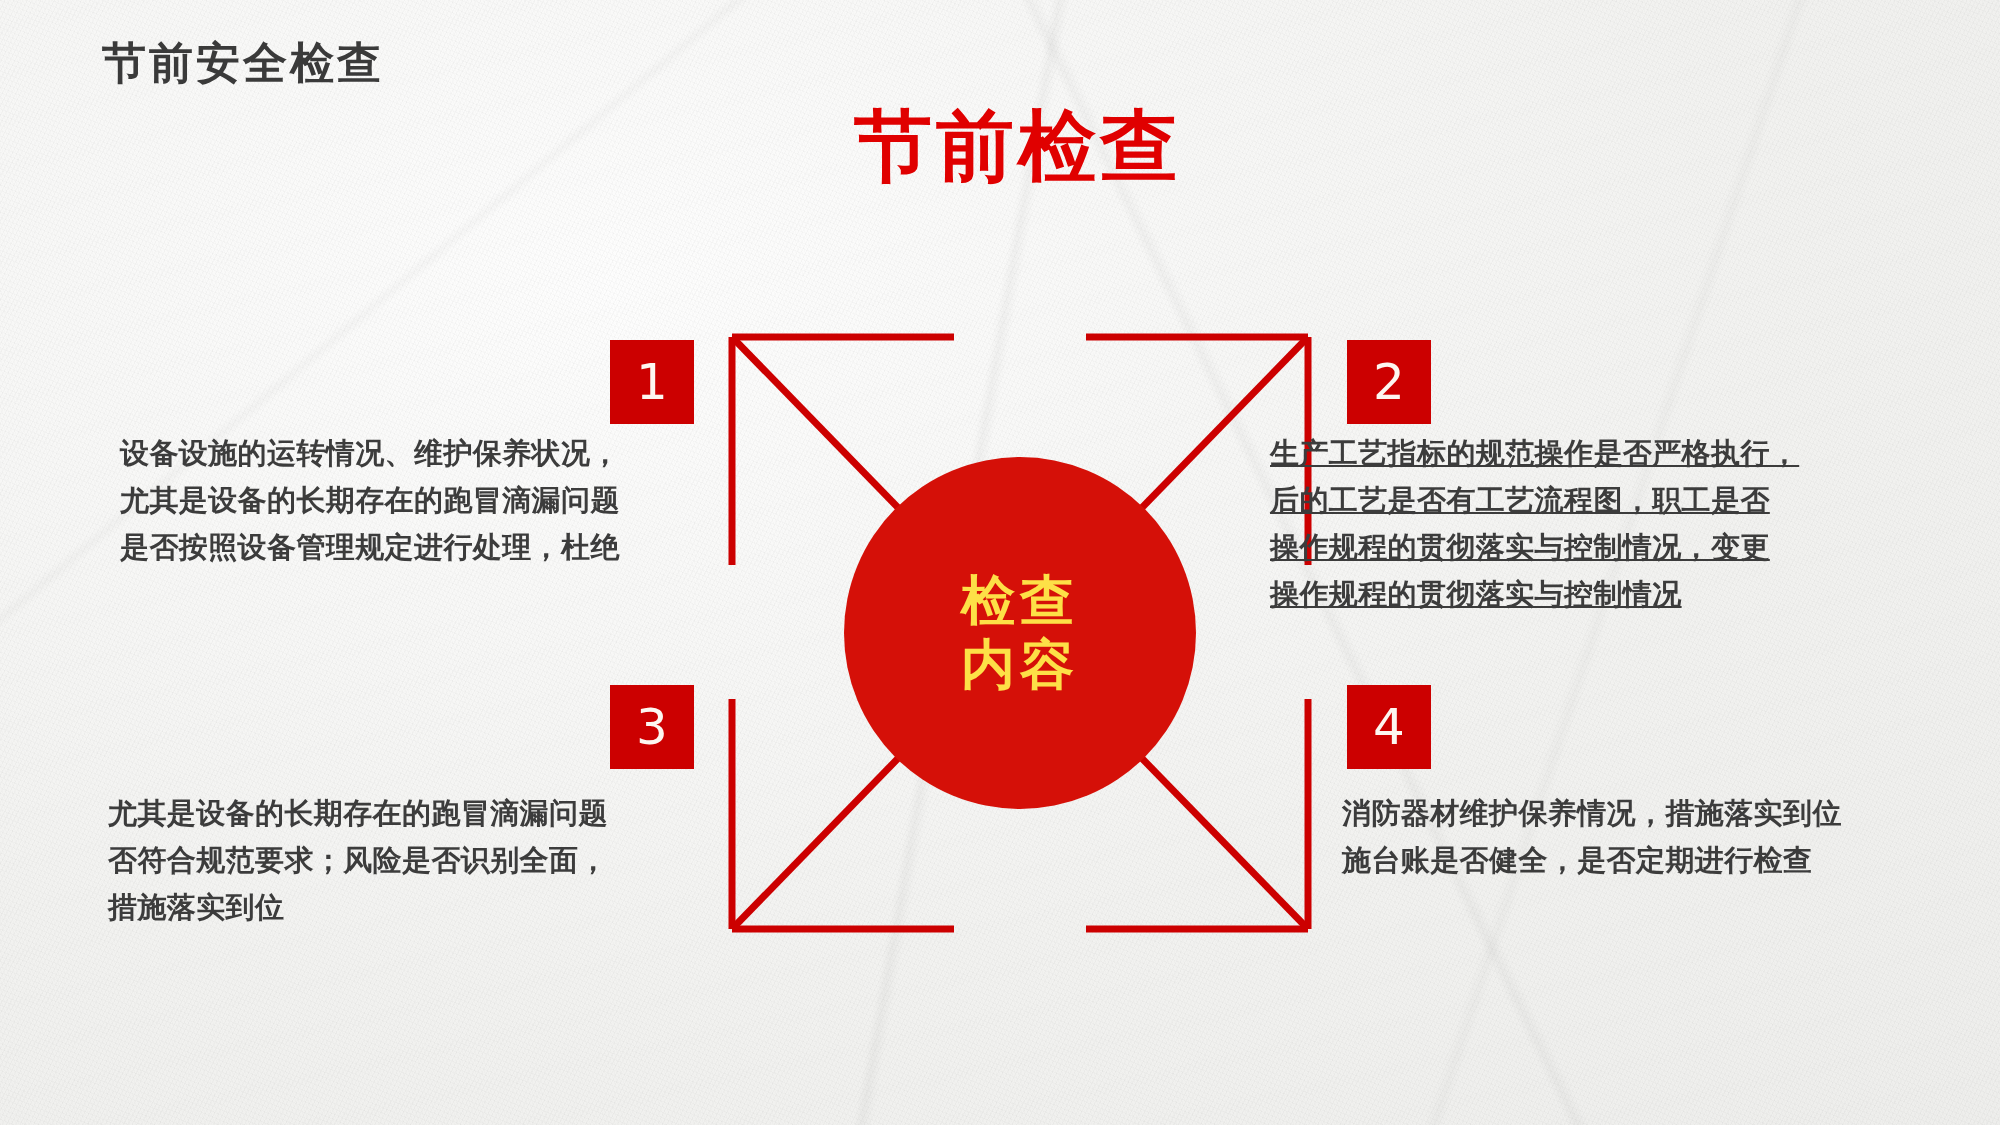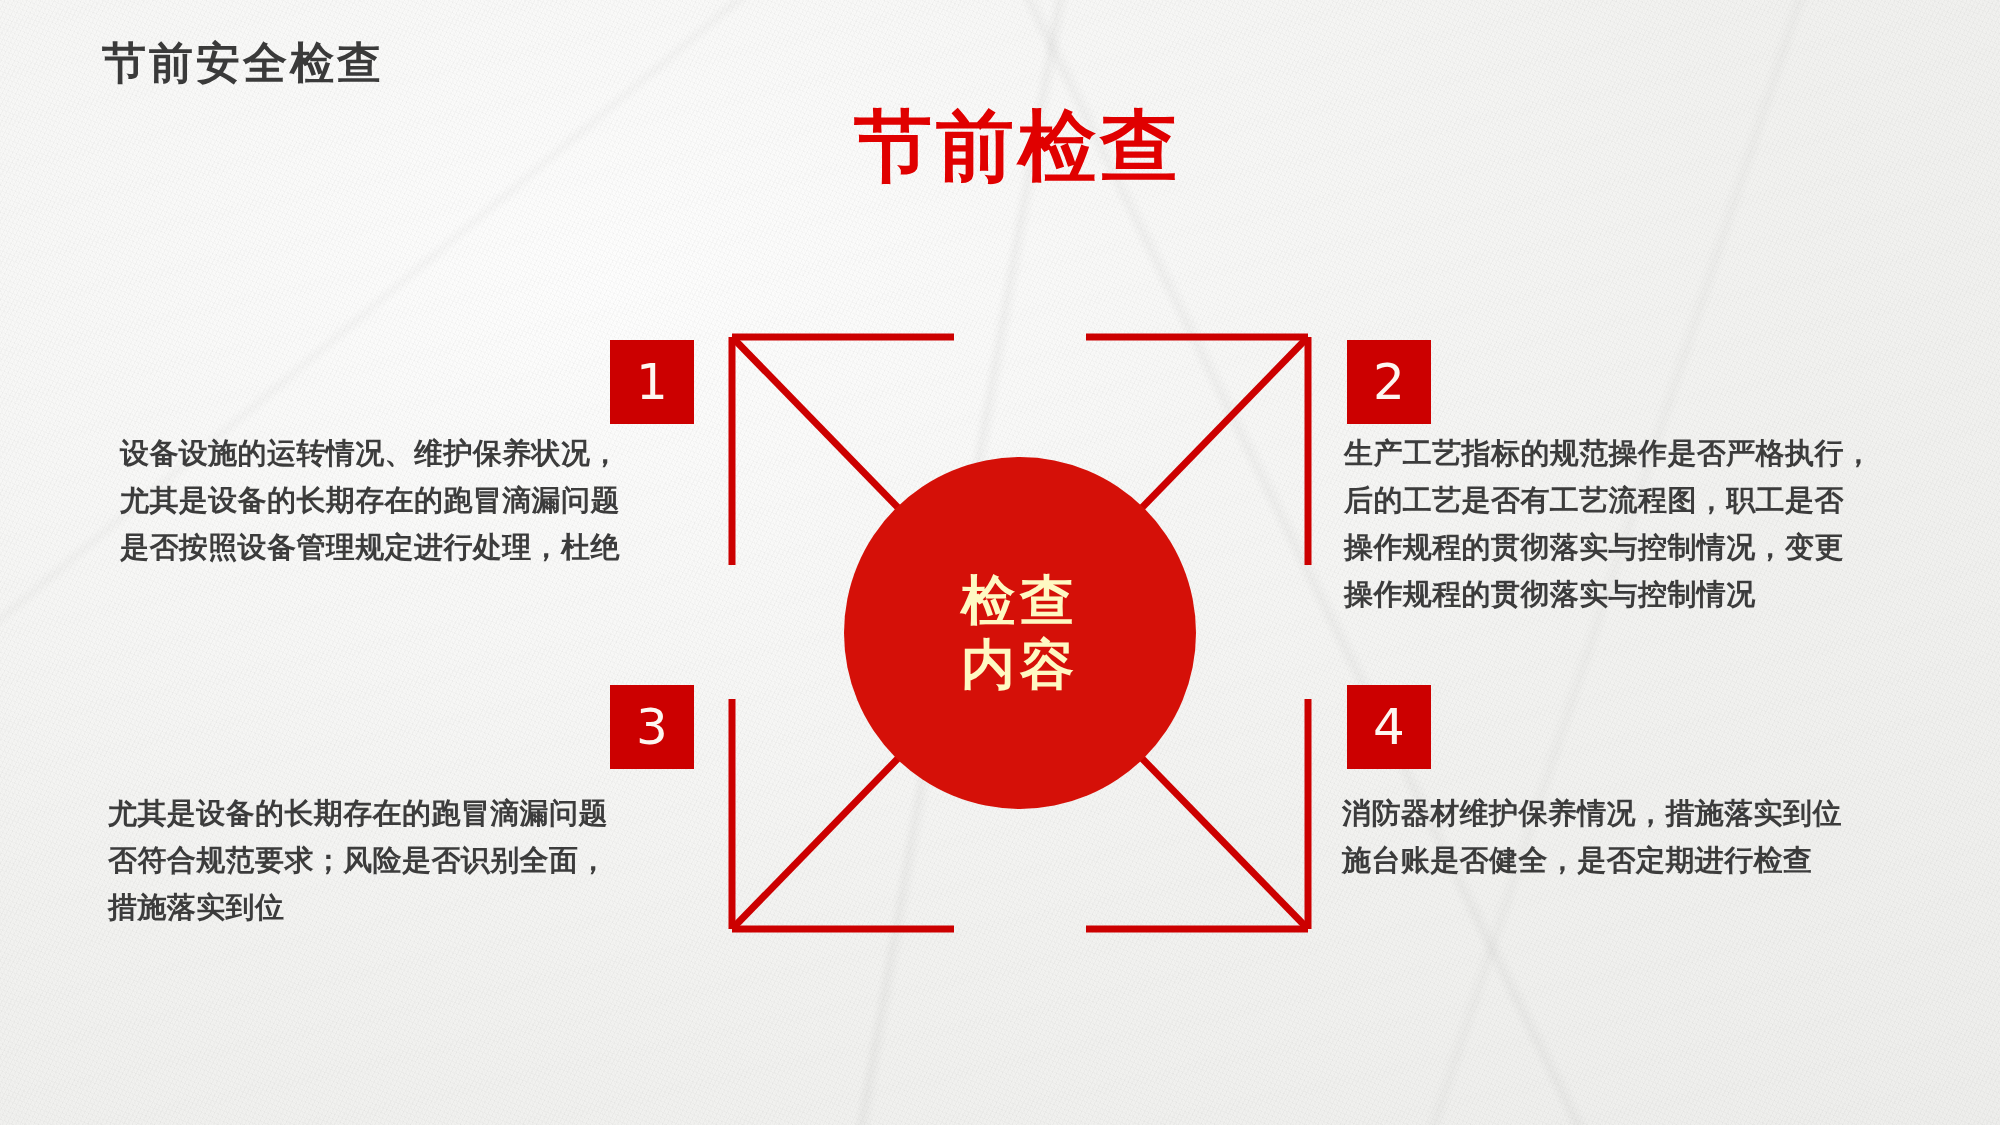--- a/index.html
+++ b/index.html
@@ -83,21 +83,21 @@
   #center-circle {
     position: absolute;
     left: 50%;
     top: 50%;
     width: 352px;
     height: 352px;
     margin-left: -176px;
     margin-top: -176px;
     border-radius: 50%;
     background: #d51008;
-    color: #fef9c3;
+    color: #fde047;
     display: flex;
     flex-direction: column;
     align-items: center;
     justify-content: center;
     line-height: 1.18;
   }
   #center-circle .cc-line {
     font-size: 54px;
     font-weight: bold;
     letter-spacing: 5px;
@@ -125,21 +125,21 @@
   
   .textblock {
     position: absolute;
     color: #3c3c3c;
     font-size: 29px;
     font-weight: bold;
     line-height: 1.62;
     letter-spacing: 0.4px;
   }
   #text-1 { left: 108px;  top: 430px; width: 580px; margin-left: 12px; }
-  #text-2 { left: 1344px; top: 430px; width: 580px; }
+  #text-2 { left: 1270px; top: 430px; width: 580px; text-decoration: underline; }
   #text-3 { left: 108px;  top: 790px; width: 580px; }
   #text-4 { left: 1342px; top: 790px; width: 580px; }
   .textblock .tline { display: block; white-space: nowrap; }
 </style>
 </head>
 <body>
 
 <div id="slide">
 
   <div id="slide-heading">节前安全检查</div>

